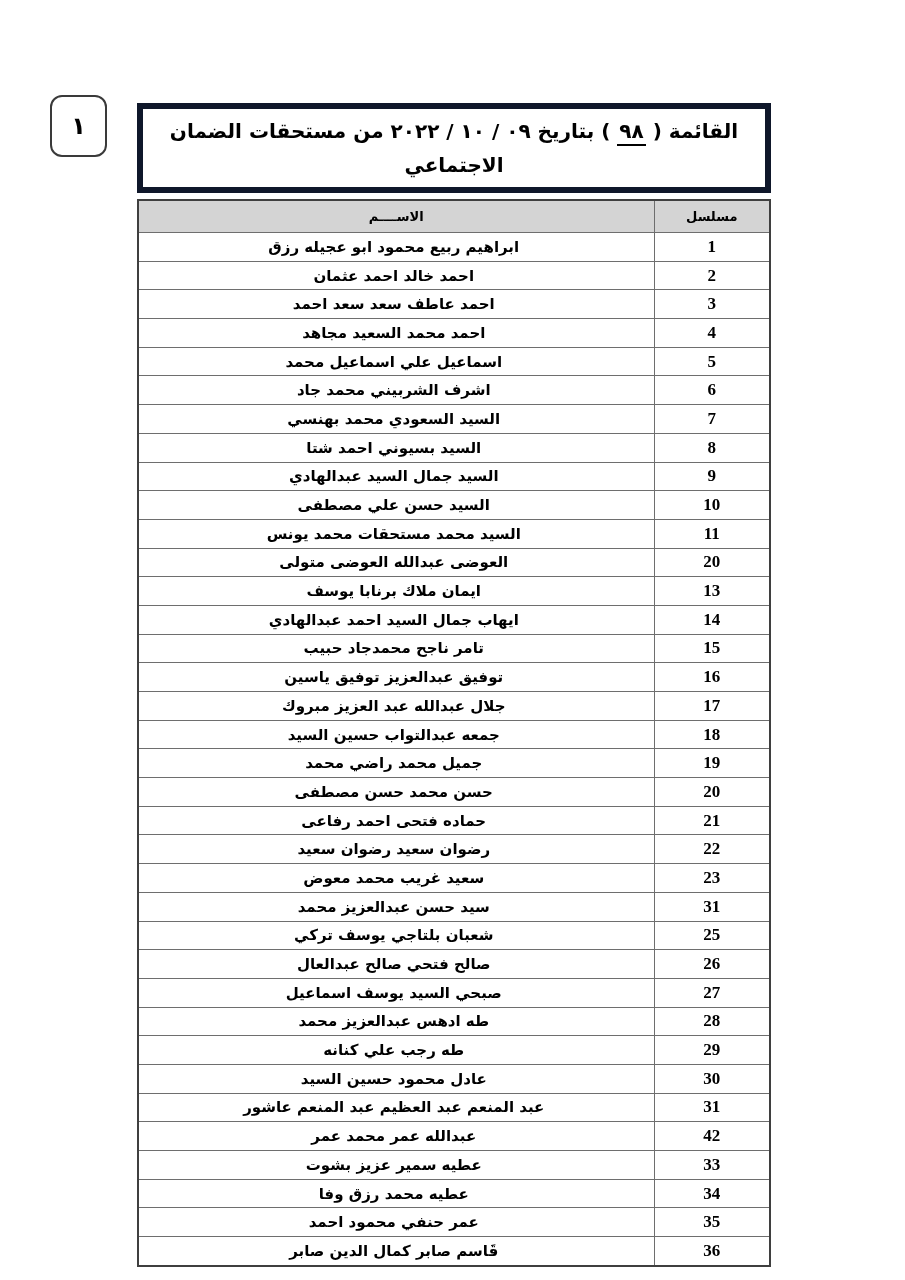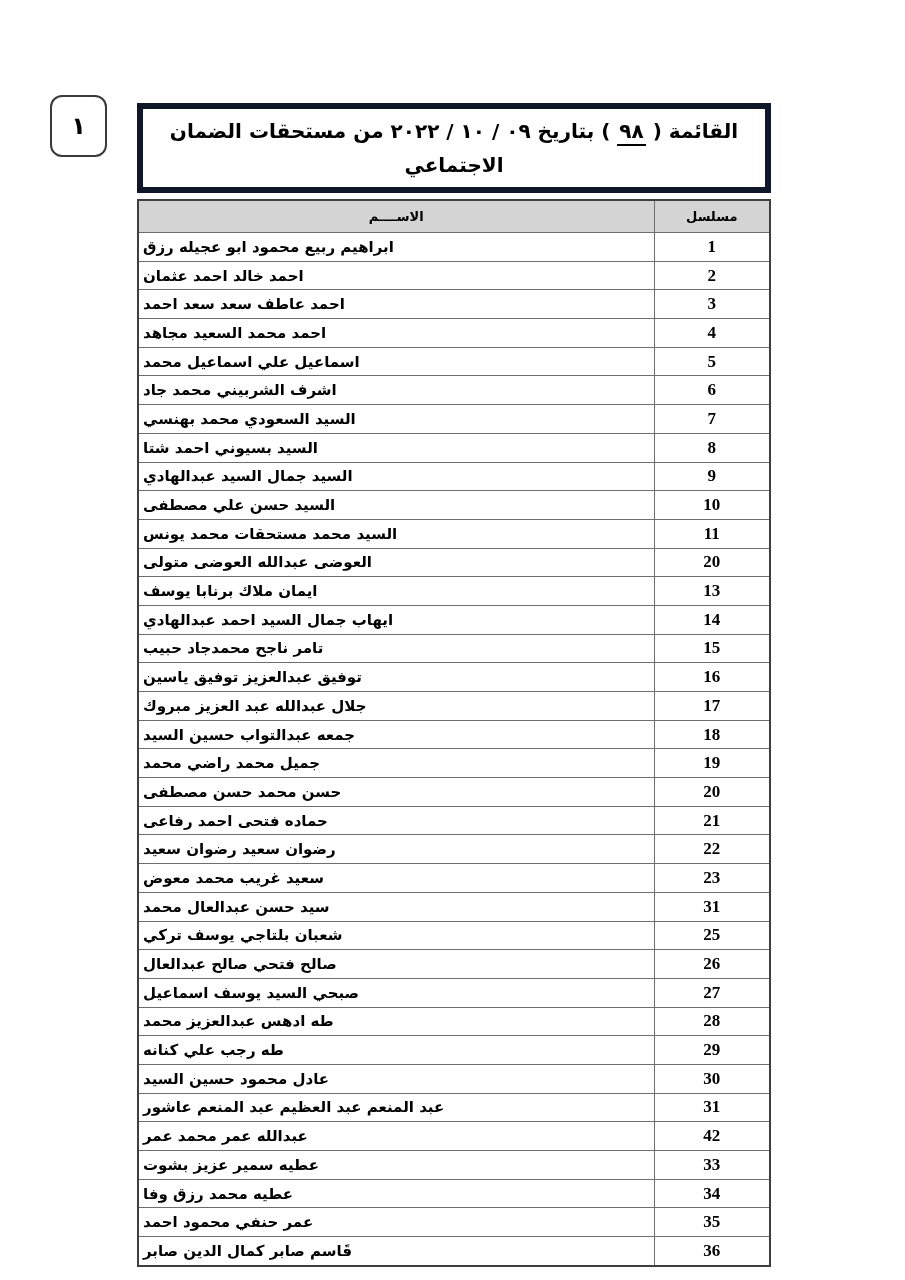--- a/index.html
+++ b/index.html
@@ -74,21 +74,21 @@
     vertical-align: middle;
   }
   tbody td { height: 25.7px; vertical-align: middle; }
   td.serial {
     text-align: center;
     font-family: "Liberation Serif", serif;
     font-weight: bold;
     font-size: 17px;
   }
   td.name {
-    text-align: left;
+    text-align: center;
     padding: 0 9px 0 4px;
     font-weight: bold;
     font-size: 15px;
   }
 </style>
 </head>
 <body>
 
 <div class="page-num">
   <span>١</span>
@@ -200,21 +200,21 @@
           <tr>
             <td class="serial">22</td>
             <td class="name">رضوان سعيد رضوان سعيد</td>
           </tr>
           <tr>
             <td class="serial">23</td>
             <td class="name">سعيد غريب محمد معوض</td>
           </tr>
           <tr>
             <td class="serial">31</td>
-            <td class="name">سيد حسن عبدالعال محمد</td>
+            <td class="name">سيد حسن عبدالعزيز محمد</td>
           </tr>
           <tr>
             <td class="serial">25</td>
             <td class="name">شعبان بلتاجي يوسف تركي</td>
           </tr>
           <tr>
             <td class="serial">26</td>
             <td class="name">صالح فتحي صالح عبدالعال</td>
           </tr>
           <tr>

